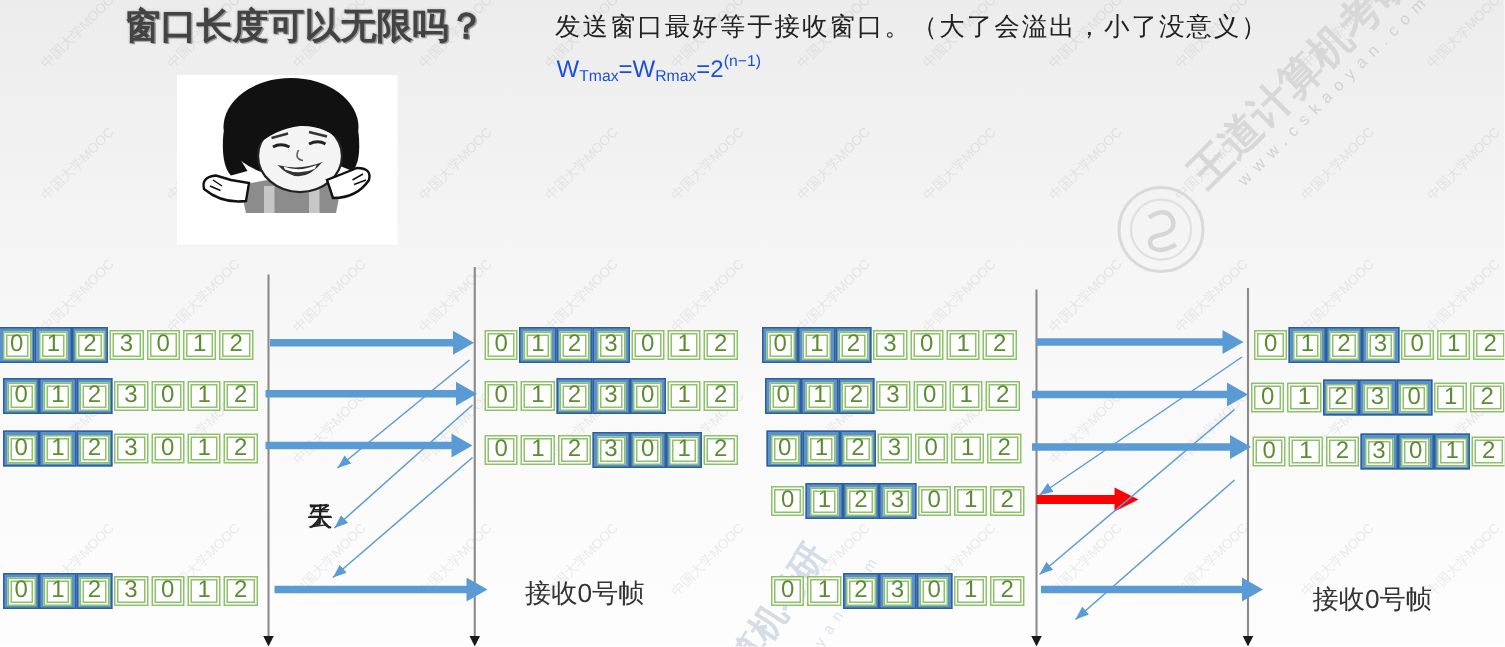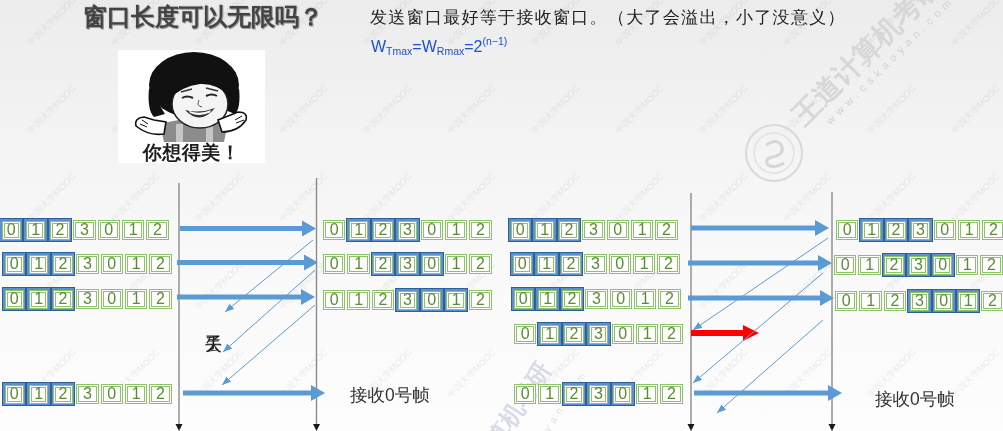--- a/index.html
+++ b/index.html
@@ -158,21 +158,20 @@
     <path d="M64,48 Q69,45 75,48" stroke="#222" stroke-width="2" fill="none"></path>
     <path d="M88,46 Q94,43 99,46" stroke="#222" stroke-width="2" fill="none"></path>
     <path d="M81,50 Q78,56 84,57" stroke="#555" stroke-width="1" fill="none"></path>
     <path d="M67,60 Q82,76 97,58 Q82,64 67,60 Z" fill="#333"></path>
     <path d="M71,61 Q82,65 93,60 L92,62.5 Q82,67 72,63 Z" fill="#fff"></path>
     <path d="M18,76 Q16,68 26,67 L36,70 L48,72 L46,84 Q30,86 18,76 Z" fill="#fff" stroke="#111" stroke-width="1.6"></path>
     <path d="M24,70 L30,74 M22,74 L29,77" stroke="#111" stroke-width="1"></path>
     <path d="M128,70 Q130,62 120,62 L110,66 L100,70 L104,82 Q120,82 128,70 Z" fill="#fff" stroke="#111" stroke-width="1.6"></path>
     <path d="M124,66 L117,70 M126,70 L118,73" stroke="#111" stroke-width="1"></path>
   </svg>
-  <div class="meme-caption">你想得美！</div>
 </div>
 
 <svg id="arrows" viewBox="0 0 1003 431">
   <defs>
     <marker id="ack-head" viewBox="0 0 9 7" markerWidth="9" markerHeight="7" refX="9" refY="3.5" orient="auto" markerUnits="userSpaceOnUse">
       <path d="M0,0 L9,3.5 L0,7 Z" class="fill-data"></path>
     </marker>
   </defs>
 
   <line x1="179" y1="183" x2="179" y2="425" class="stroke-time"></line>

